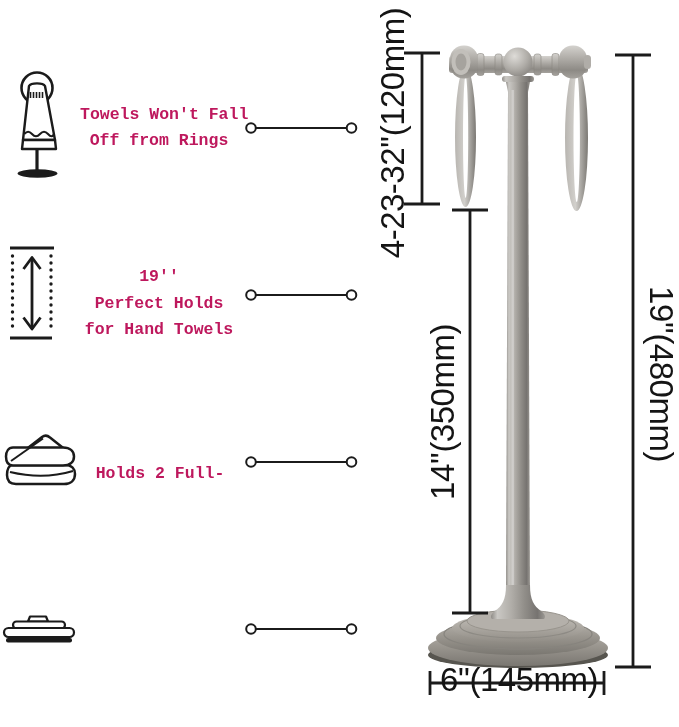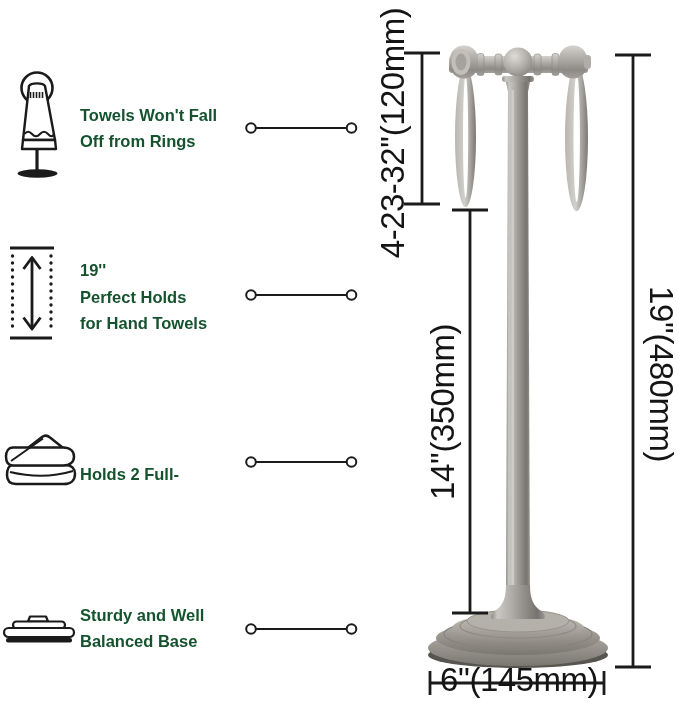--- a/index.html
+++ b/index.html
@@ -2,22 +2,22 @@
 <html><head>
 <meta charset="utf-8">
 <style>
   html,body{margin:0;padding:0;background:#fff;}
   .canvas{
     position:relative;width:679px;height:727px;background:#ffffff;overflow:hidden;
     font-family:"Liberation Sans","DejaVu Sans",sans-serif;color:#1b1b1b;
   }
   .abs{position:absolute;}
   .callout{
-    position:absolute;text-align:left;font-weight:700;font-size:16.5px;
-    line-height:26px;color:#14532d;letter-spacing:0px;white-space:nowrap;
+    position:absolute;text-align:center;font-weight:700;font-size:16.5px;
+    line-height:26px;color:#be185d;letter-spacing:0px;white-space:nowrap;font-family:Liberation Mono, monospace;
   }
   .dim-label{
     position:absolute;font-size:33px;font-weight:400;color:#141414;
     text-align:center;white-space:nowrap;letter-spacing:-0.5px;
   }
   .rot-ccw{transform:rotate(-90deg);transform-origin:center center;}
   .rot-cw{transform:rotate(90deg);transform-origin:center center;}
   svg{display:block;}
 </style>
 </head>
@@ -191,34 +191,30 @@
     <rect x="11" y="6.5" width="52" height="7" rx="3.5" fill="#fff" stroke="#1b1b1b" stroke-width="2.2"></rect>
     <rect x="2" y="13" width="70" height="9" rx="4.5" fill="#fff" stroke="#1b1b1b" stroke-width="2.2"></rect>
     <rect x="4" y="23" width="66" height="4.5" rx="2" fill="#1b1b1b"></rect>
   </svg>
 
   <div class="callout" style="left:80px;top:102px;width:158px;">
     <div>Towels Won't Fall</div>
     <div>Off from Rings</div>
   </div>
 
-  <div class="callout" style="left:80px;top:257px;width:158px;line-height:26.5px;">
+  <div class="callout" style="left:80px;top:264px;width:158px;line-height:26.5px;">
     <div>19''</div>
     <div>Perfect Holds</div>
     <div>for Hand Towels</div>
   </div>
 
   <div class="callout" style="left:80px;top:437px;width:160px;margin-top:24px;">
     <div>Holds 2 Full-</div>
   </div>
 
-  <div class="callout" style="left:80px;top:602px;width:158px;">
-    <div>Sturdy and Well</div>
-    <div>Balanced Base</div>
-  </div>
 
   <div class="dim-label rot-ccw" style="left:242px;top:115px;width:300px;height:36px;">4-23-32''(120mm)</div>
 
   <div class="dim-label rot-ccw" style="left:322px;top:394px;width:240px;height:36px;">14''(350mm)</div>
 
   <div class="dim-label rot-cw" style="left:542px;top:356px;width:240px;height:36px;">19''(480mm)</div>
 
   <div class="dim-label" style="left:399px;top:661px;width:240px;height:36px;">6''(145mm)</div>
 
 </div>

